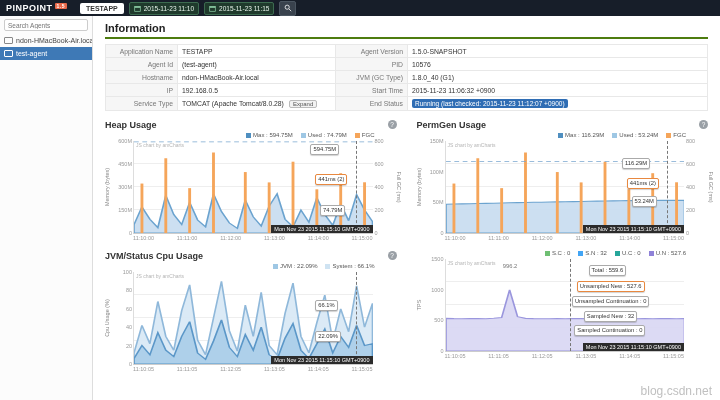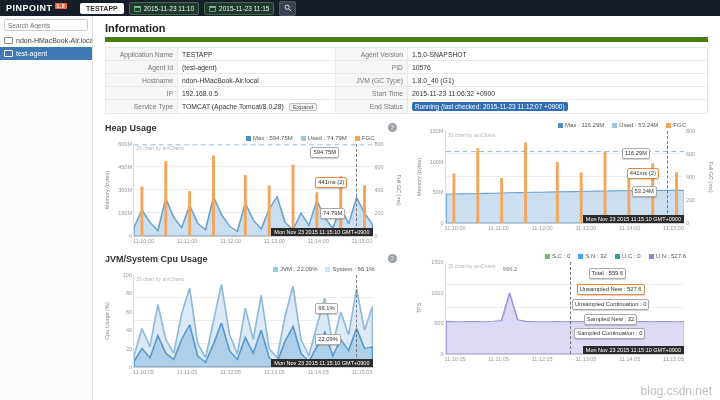--- a/index.html
+++ b/index.html
@@ -18,21 +18,21 @@
   
   .layout{display:flex;height:384px;}
   .sidebar{width:92px;background:#fcfcfc;border-right:1px solid #ddd;font-size:7px;flex-shrink:0;}
   .search-input{display:block;width:84px;margin:3px auto;height:12px;font-size:6.5px;border:1px solid #ccc;
                 padding:0 3px;box-sizing:border-box;border-radius:2px;color:#444;}
   .group{display:flex;align-items:center;gap:3px;padding:3px 4px;color:#444;white-space:nowrap;overflow:hidden;}
   .agent{display:flex;align-items:center;gap:3px;padding:3px 4px;background:#3e79b6;color:#fff;cursor:pointer;}
   .mini-screen{display:inline-block;width:7px;height:5px;border:1px solid #888;border-radius:1px;flex-shrink:0;}
   .agent .mini-screen{border-color:#fff;}
   .main{flex:1;padding:4px 12px 0 12px;position:relative;overflow:hidden;}
-  .page-title{font-size:11px;font-weight:bold;color:#222;border-bottom:5px solid #4d7c0f;
+  .page-title{font-size:11px;font-weight:bold;color:#222;border-bottom:2px solid #4d7c0f;
               padding-bottom:3px;margin:2px 0 5px;}
   
   .info-table{width:100%;border-collapse:collapse;font-size:6.8px;table-layout:fixed;}
   .info-table td{border:1px solid #e8e8e8;padding:2.5px 4px;color:#333;overflow:hidden;
                  white-space:nowrap;text-overflow:ellipsis;}
   .info-table td.k{background:#f6f6f6;color:#777;text-align:right;}
   .mini-btn{font-size:6px;border:1px solid #bbb;background:#f2f2f2;border-radius:2px;padding:0 3px;
             margin-left:5px;color:#555;cursor:pointer;}
   .badge-blue{background:#2f6db4;color:#fff;padding:1px 3px;border-radius:2px;font-size:6.5px;}
   
@@ -206,20 +206,24 @@
             <span>11:10:00</span>
             <span>11:11:00</span>
             <span>11:12:00</span>
             <span>11:13:00</span>
             <span>11:14:00</span>
             <span>11:15:00</span>
           </div>
       </section>
 
       <section class="chart">
+        <div class="chart-head">
+          <span class="chart-title">PermGen Usage</span>
+          <span class="help">?</span>
+        </div>
         <div class="legend">
             <span class="lg-item"><i style="background: rgb(79, 143, 192);"></i>Max : 116.29M</span>
             <span class="lg-item"><i style="background: rgb(158, 199, 228);"></i>Used : 53.24M</span>
             <span class="lg-item"><i style="background: rgb(245, 165, 90);"></i>FGC</span>
           </div>
         <div class="plot">
           <span class="credit">JS chart by amCharts</span>
           <svg preserveAspectRatio="none" viewBox="0 0 100 60">
               <polygon points="0,60 0.00,41.20 3.33,41.12 6.67,41.00 10.00,40.88 13.33,40.80 16.67,40.68 20.00,40.56 23.33,40.40 26.67,40.32 30.00,40.20 33.33,40.08 36.67,40.00 40.00,39.92 43.33,39.80 46.67,39.68 50.00,39.60 53.33,39.52 56.67,39.40 60.00,39.32 63.33,39.20 66.67,39.12 70.00,39.04 73.33,38.96 76.67,38.88 80.00,38.80 83.33,38.78 86.67,38.76 90.00,38.74 93.33,38.72 96.67,38.71 100.00,38.70 100,60" style="fill:#c6dcef;stroke:#6ba3cf;stroke-width:.7;fill-opacity:.9"></polygon>
               <rect x="2.73" y="27.75" width="1.2" height="32.25" fill="#f5a55a"></rect>
@@ -256,21 +260,21 @@
             <span>11:11:00</span>
             <span>11:12:00</span>
             <span>11:13:00</span>
             <span>11:14:00</span>
             <span>11:15:00</span>
           </div>
       </section>
 
       <section class="chart">
         <div class="chart-head">
-          <span class="chart-title">JVM/System Cpu Usage</span>
+          <span class="chart-title">JVM/Status Cpu Usage</span>
           <span class="help">?</span>
         </div>
         <div class="legend">
             <span class="lg-item"><i style="background: rgb(158, 199, 228);"></i>JVM : 22.09%</span>
             <span class="lg-item"><i style="background: rgb(207, 227, 242);"></i>System : 66.1%</span>
           </div>
         <div class="plot">
           <span class="credit">JS chart by amCharts</span>
           <svg preserveAspectRatio="none" viewBox="0 0 100 60">
               <polygon points="0,60 0.00,52.80 3.33,34.80 6.67,46.80 10.00,19.20 13.33,42.00 16.67,51.00 20.00,25.20 23.33,8.40 26.67,44.40 30.00,54.00 33.33,30.00 36.67,6.00 40.00,38.40 43.33,51.60 46.67,21.60 50.00,42.00 53.33,13.20 56.67,48.00 60.00,54.00 63.33,27.00 66.67,7.20 70.00,42.00 73.33,52.80 76.67,33.00 80.00,15.00 83.33,45.00 86.67,24.00 90.00,39.00 93.33,9.00 96.67,36.00 100.00,20.40 100,60" style="fill:#d7e8f5;stroke:#8fb8da;stroke-width:.7;fill-opacity:.9"></polygon>

